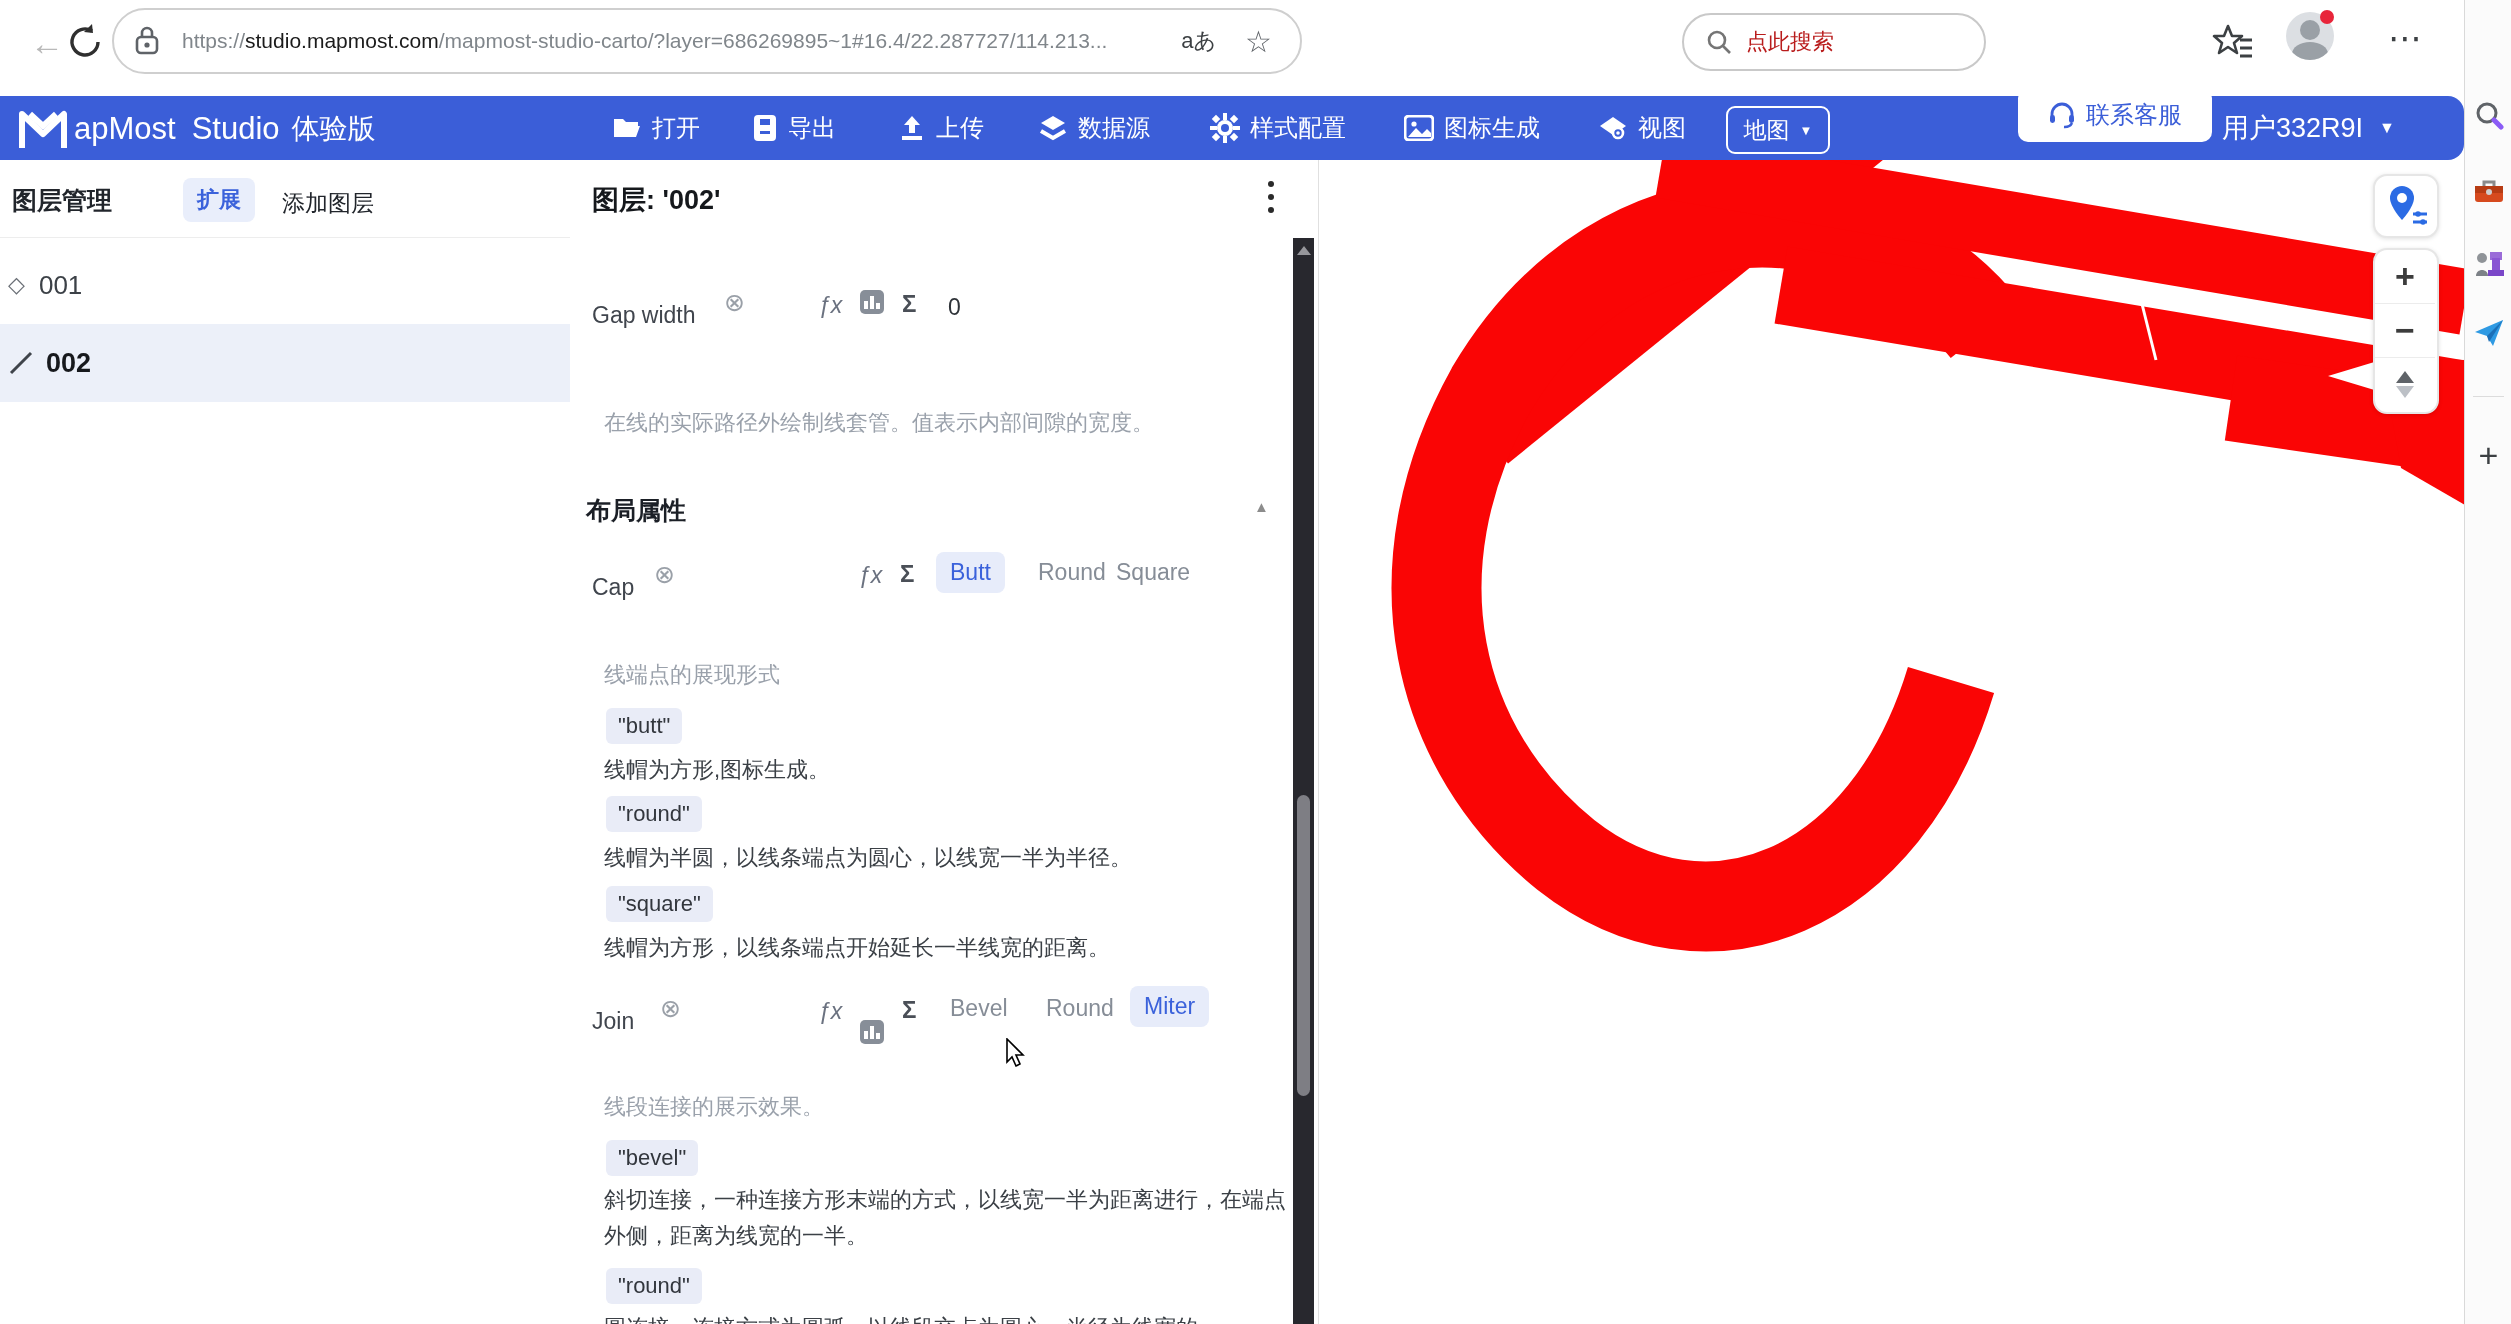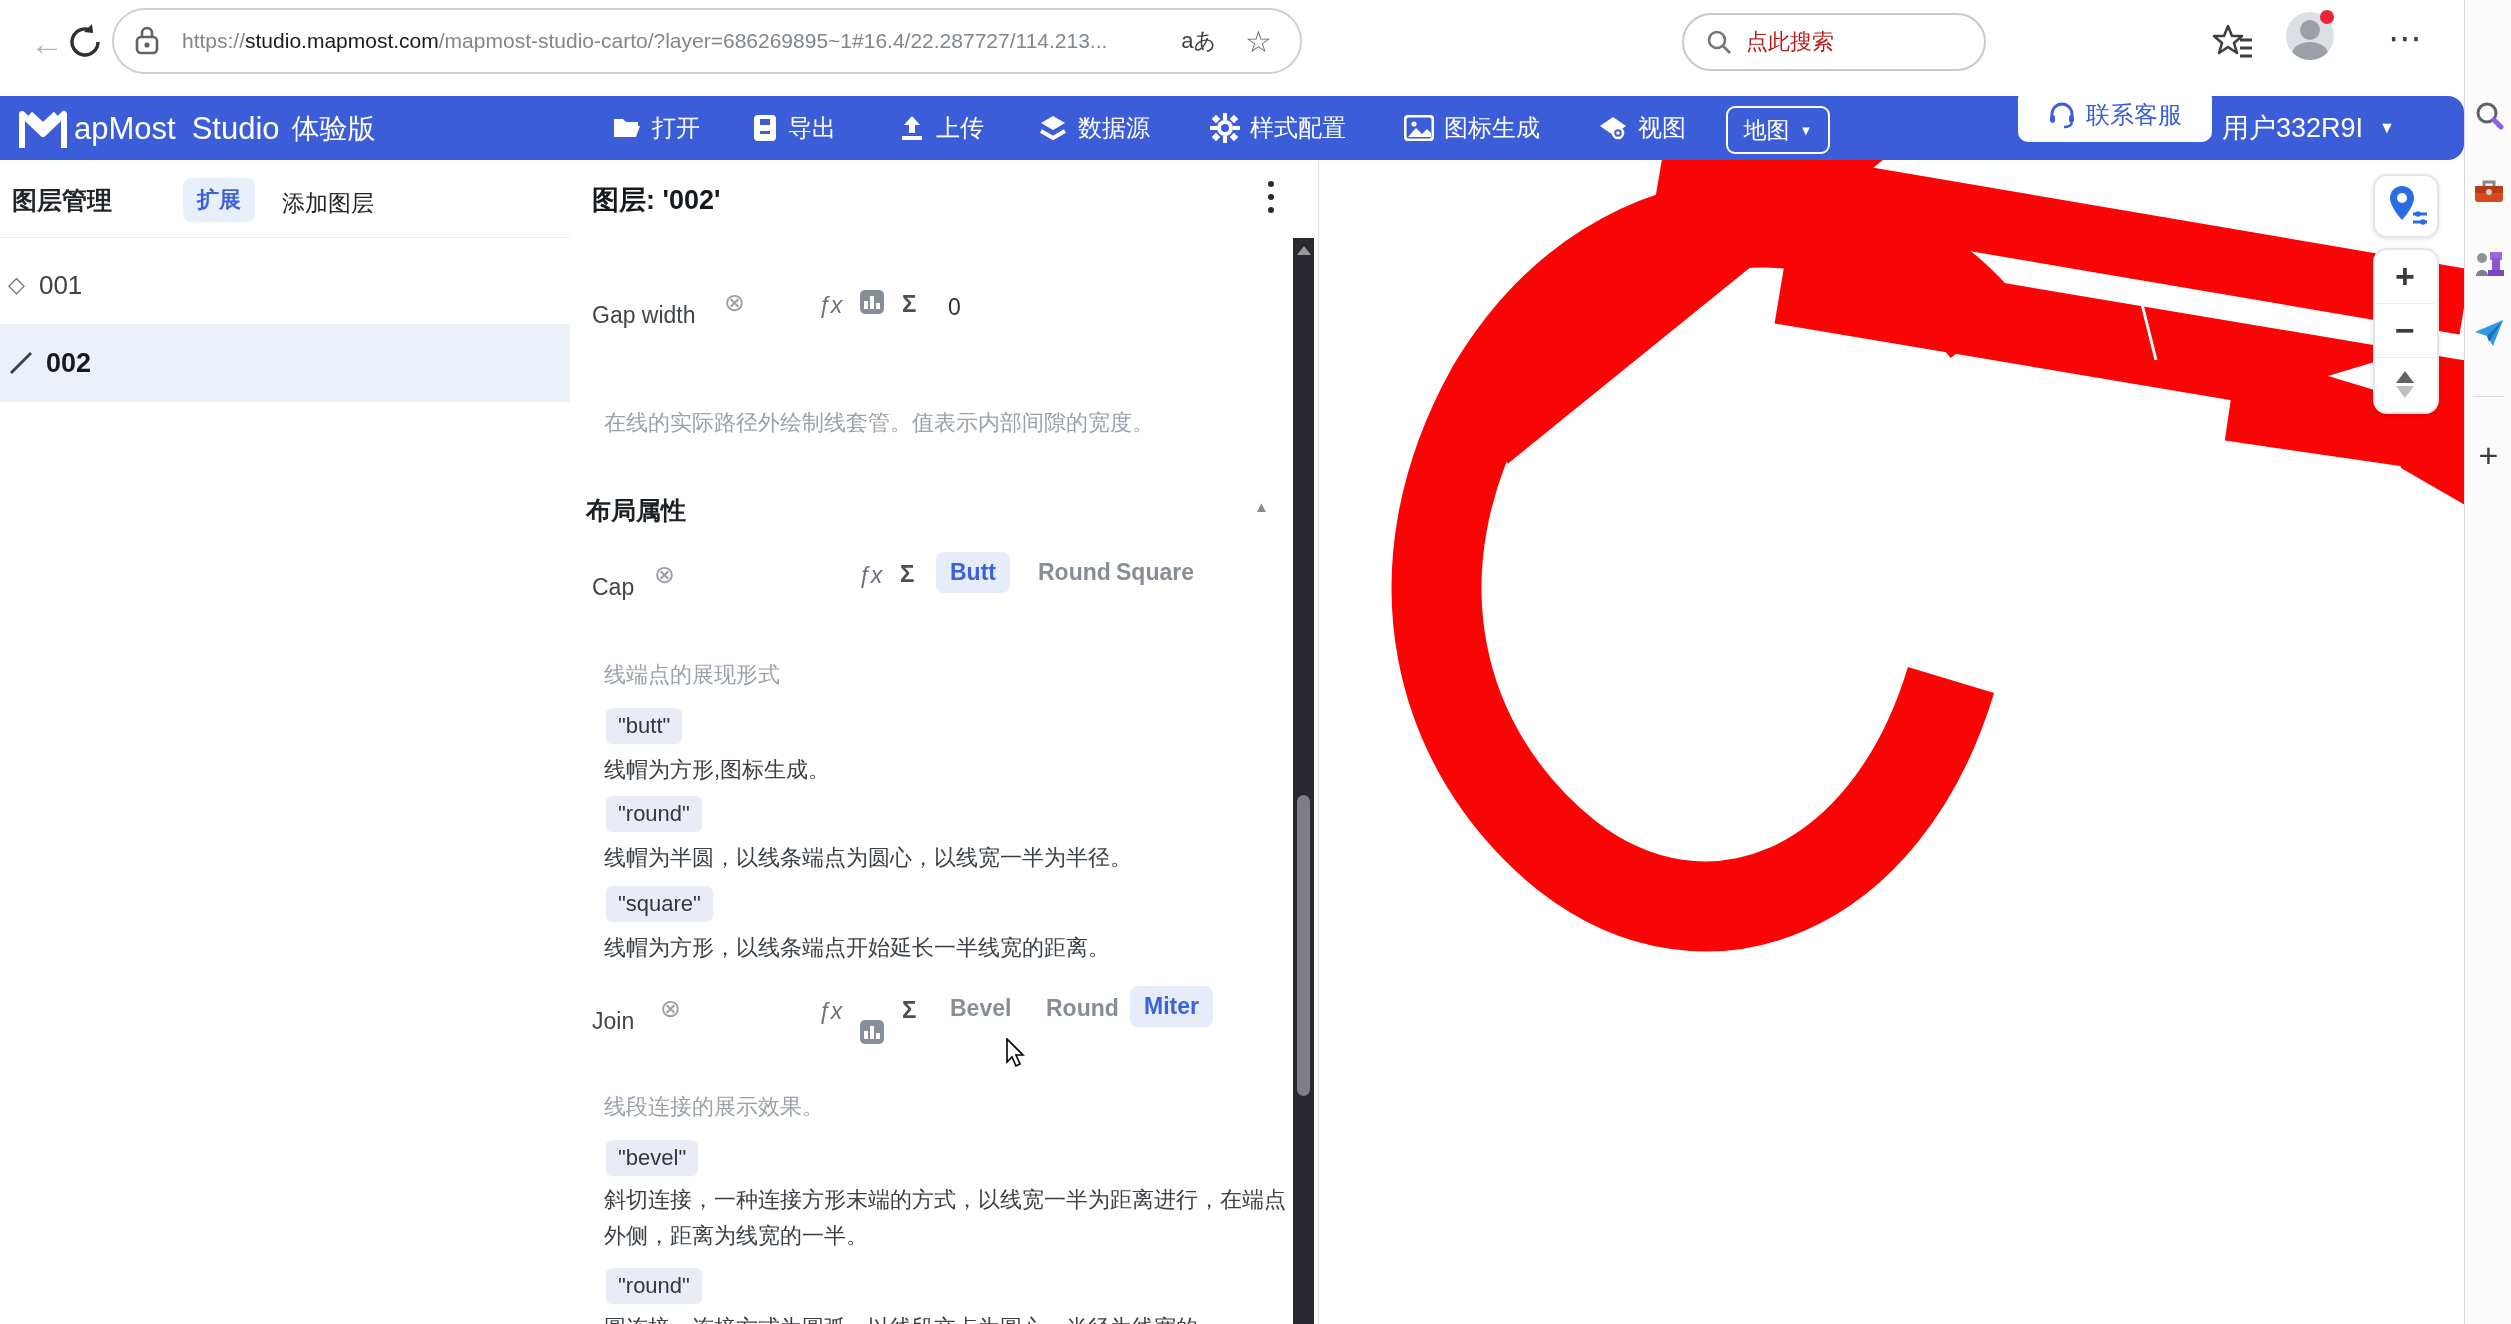--- a/index.html
+++ b/index.html
@@ -39,21 +39,21 @@
   .ptitle{font-size:27px;font-weight:bold;color:#15181c;}
   .label{font-size:23px;color:#40454d;}
   .circx{font-size:25px;color:#9aa0a8;}
   .fx{font-size:23px;color:#6b7280;font-style:italic;}
   .sigma{font-size:24px;color:#4a4f57;font-weight:bold;}
   .baricon{width:24px;height:24px;border-radius:5px;background:#878e98;position:relative;}
   .baricon i{position:absolute;bottom:5px;width:4px;background:#fff;}
   .gdesc{font-size:22px;color:#9aa1ab;}
   .ddesc{font-size:22px;color:#3b4046;line-height:36px;}
   .chip{display:inline-block;background:#e9ecf7;border-radius:6px;padding:5px 12px;font-size:22px;color:#32363d;}
-  .optbtn{font-size:23px;font-weight:bold;color:#868d97;background:transparent;border:none;padding:7px 14px;
+  .optbtn{font-size:23px;font-weight:normal;color:#868d97;background:transparent;border:none;padding:7px 14px;
           font-family:inherit;cursor:pointer;}
   .optsel{background:#e7ecfa;border-radius:8px;color:#3b62db;}
   .secthead{font-size:25px;font-weight:bold;color:#1b1f26;}
   
   .sbtrack{left:1293px;top:238px;width:21px;height:1086px;background:#28282e;}
   .sbthumb{position:absolute;left:4px;top:557px;width:13px;height:301px;background:#7e7e84;border-radius:7px;}
   
   .maparea{left:1318px;top:160px;width:1146px;height:1164px;background:#fff;border-left:1px solid #e0e0e0;overflow:hidden;}
   .mapbtn{position:absolute;background:#fff;border:2px solid #e6e6e6;border-radius:14px;box-shadow:0 1px 4px rgba(0,0,0,.12);}
   .zoomcell{width:60px;height:53px;display:flex;align-items:center;justify-content:center;

